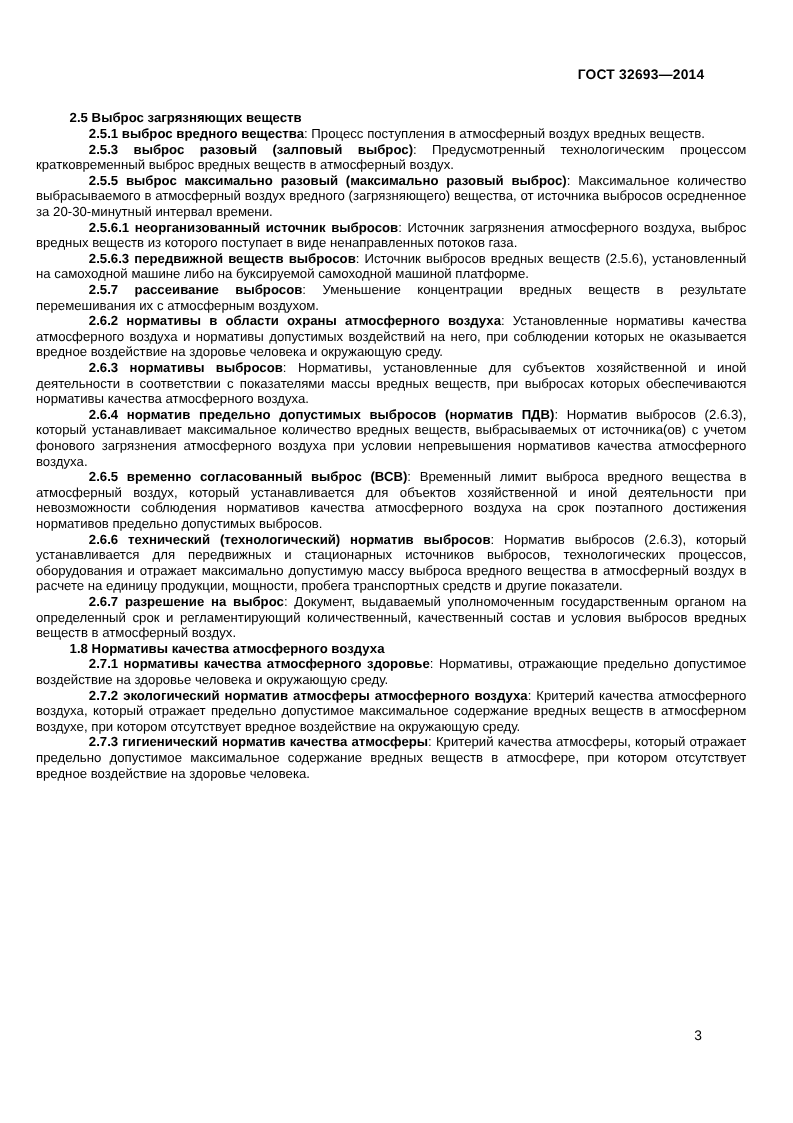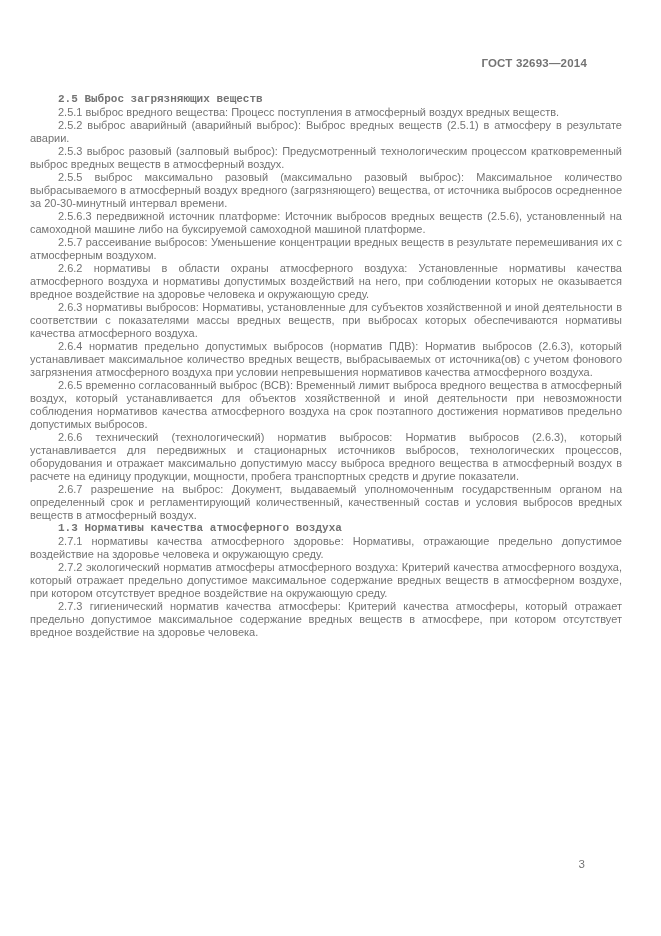--- a/index.html
+++ b/index.html
@@ -5,21 +5,21 @@
   html, body {
     margin: 0;
     padding: 0;
     background: #ffffff;
   }
   .page {
     position: relative;
     width: 661px;
     height: 936px;
     background: #ffffff;
-    color: #737373;
+    color: #000000;
     font-family: "Liberation Sans", sans-serif;
     overflow: hidden;
   }
   .doc-header {
     position: absolute;
     top: 57px;
     right: 74px;
     font-size: 11.5px;
     font-weight: bold;
     letter-spacing: 0.2px;
@@ -33,52 +33,52 @@
     line-height: 13px;
     text-align: justify;
   }
   .para {
     margin: 0;
     text-indent: 28px;
   }
   .heading {
     font-weight: bold;
     text-align: left;
-    font-family: Liberation Mono, monospace;
   }
   .term {
-    font-weight: normal;
+    font-weight: bold;
+    margin-left: 16px;
   }
   .page-number {
     position: absolute;
     top: 858px;
     right: 76px;
     font-size: 11.5px;
   }
 </style>
 </head>
 <body>
 
 <div class="page">
   <div class="doc-header">ГОСТ 32693—2014</div>
 
   <div class="doc-body">
       <p class="para heading">2.5 Выброс загрязняющих веществ</p>
       <p class="para"><b class="term">2.5.1 выброс вредного вещества</b><span>: </span><span>Процесс поступления в атмосферный воздух вредных веществ.</span></p>
-      <p class="para"><b class="term">2.5.2 выброс аварийный (аварийный выброс)</b><span>: </span><span>Выброс вредных веществ (2.5.1) в атмосферу в результате аварии.</span></p>
       <p class="para"><b class="term">2.5.3 выброс разовый (залповый выброс)</b><span>: </span><span>Предусмотренный технологическим процессом кратковременный выброс вредных веществ в атмосферный воздух.</span></p>
       <p class="para"><b class="term">2.5.5 выброс максимально разовый (максимально разовый выброс)</b><span>: </span><span>Максимальное количество выбрасываемого в атмосферный воздух вредного (загрязняющего) вещества, от источника выбросов осредненное за 20-30-минутный интервал времени.</span></p>
-      <p class="para"><b class="term">2.5.6.3 передвижной источник платформе</b><span>: </span><span>Источник выбросов вредных веществ (2.5.6), установленный на самоходной машине либо на буксируемой самоходной машиной платформе.</span></p>
+      <p class="para"><b class="term">2.5.6.1 неорганизованный источник выбросов</b><span>: </span><span>Источник загрязнения атмосферного воздуха, выброс вредных веществ из которого поступает в виде ненаправленных потоков газа.</span></p>
+      <p class="para"><b class="term">2.5.6.3 передвижной веществ выбросов</b><span>: </span><span>Источник выбросов вредных веществ (2.5.6), установленный на самоходной машине либо на буксируемой самоходной машиной платформе.</span></p>
       <p class="para"><b class="term">2.5.7 рассеивание выбросов</b><span>: </span><span>Уменьшение концентрации вредных веществ в результате перемешивания их с атмосферным воздухом.</span></p>
       <p class="para"><b class="term">2.6.2 нормативы в области охраны атмосферного воздуха</b><span>: </span><span>Установленные нормативы качества атмосферного воздуха и нормативы допустимых воздействий на него, при соблюдении которых не оказывается вредное воздействие на здоровье человека и окружающую среду.</span></p>
       <p class="para"><b class="term">2.6.3 нормативы выбросов</b><span>: </span><span>Нормативы, установленные для субъектов хозяйственной и иной деятельности в соответствии с показателями массы вредных веществ, при выбросах которых обеспечиваются нормативы качества атмосферного воздуха.</span></p>
       <p class="para"><b class="term">2.6.4 норматив предельно допустимых выбросов (норматив ПДВ)</b><span>: </span><span>Норматив выбросов (2.6.3), который устанавливает максимальное количество вредных веществ, выбрасываемых от источника(ов) с учетом фонового загрязнения атмосферного воздуха при условии непревышения нормативов качества атмосферного воздуха.</span></p>
       <p class="para"><b class="term">2.6.5 временно согласованный выброс (ВСВ)</b><span>: </span><span>Временный лимит выброса вредного вещества в атмосферный воздух, который устанавливается для объектов хозяйственной и иной деятельности при невозможности соблюдения нормативов качества атмосферного воздуха на срок поэтапного достижения нормативов предельно допустимых выбросов.</span></p>
       <p class="para"><b class="term">2.6.6 технический (технологический) норматив выбросов</b><span>: </span><span>Норматив выбросов (2.6.3), который устанавливается для передвижных и стационарных источников выбросов, технологических процессов, оборудования и отражает максимально допустимую массу выброса вредного вещества в атмосферный воздух в расчете на единицу продукции, мощности, пробега транспортных средств и другие показатели.</span></p>
       <p class="para"><b class="term">2.6.7 разрешение на выброс</b><span>: </span><span>Документ, выдаваемый уполномоченным государственным органом на определенный срок и регламентирующий количественный, качественный состав и условия выбросов вредных веществ в атмосферный воздух.</span></p>
-      <p class="para heading">1.3 Нормативы качества атмосферного воздуха</p>
+      <p class="para heading">1.8 Нормативы качества атмосферного воздуха</p>
       <p class="para"><b class="term">2.7.1 нормативы качества атмосферного здоровье</b><span>: </span><span>Нормативы, отражающие предельно допустимое воздействие на здоровье человека и окружающую среду.</span></p>
       <p class="para"><b class="term">2.7.2 экологический норматив атмосферы атмосферного воздуха</b><span>: </span><span>Критерий качества атмосферного воздуха, который отражает предельно допустимое максимальное содержание вредных веществ в атмосферном воздухе, при котором отсутствует вредное воздействие на окружающую среду.</span></p>
       <p class="para"><b class="term">2.7.3 гигиенический норматив качества атмосферы</b><span>: </span><span>Критерий качества атмосферы, который отражает предельно допустимое максимальное содержание вредных веществ в атмосфере, при котором отсутствует вредное воздействие на здоровье человека.</span></p>
     </div>
 
   <div class="page-number">3</div>
 </div>
 
 </body></html>

